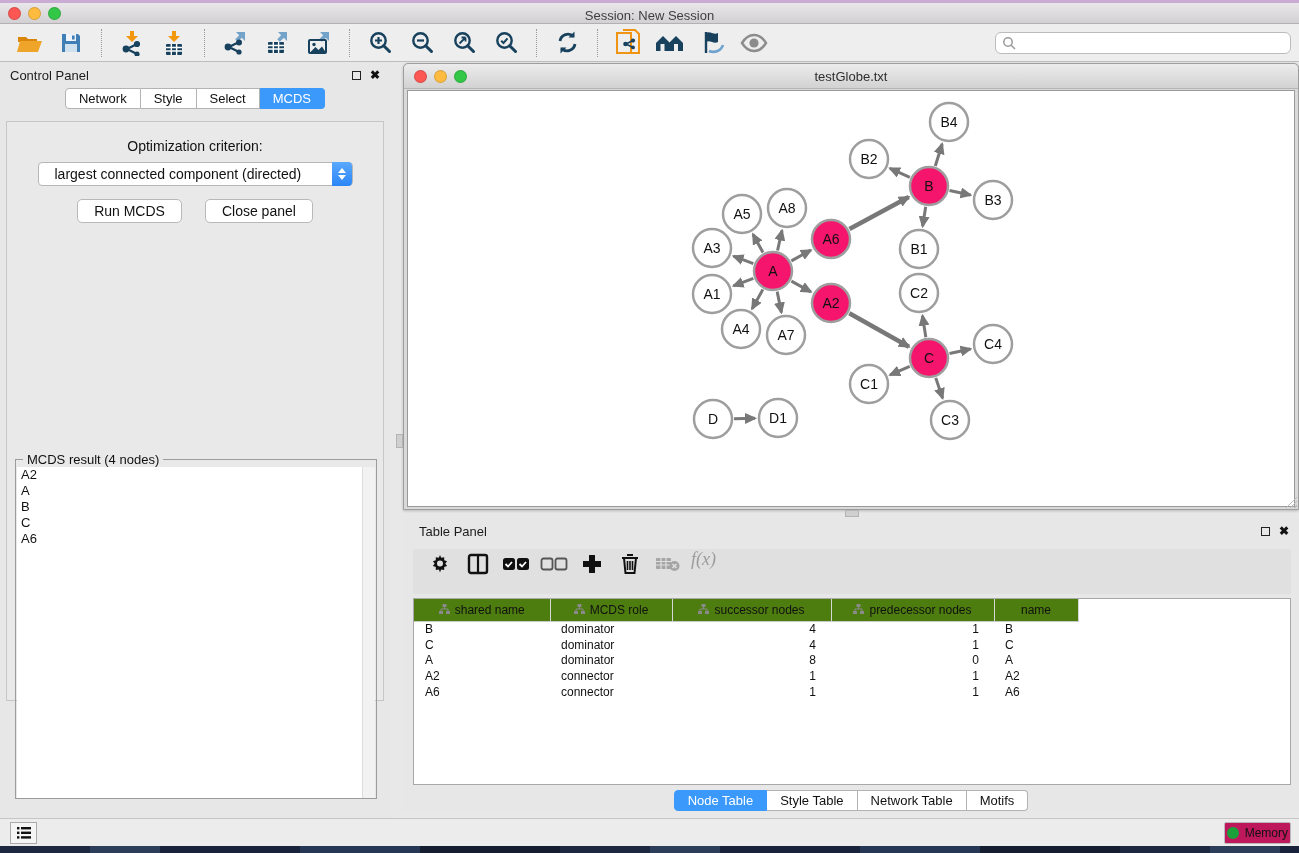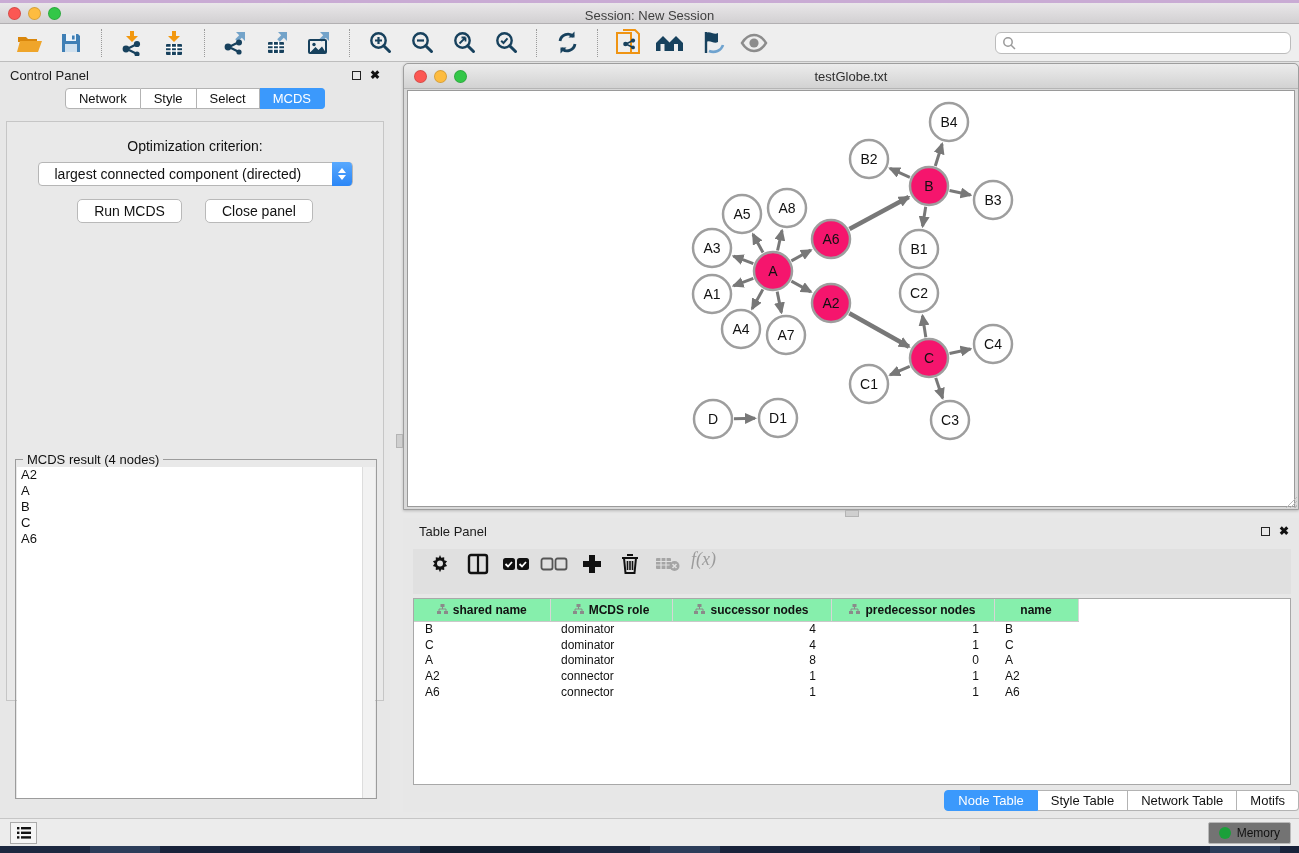--- a/index.html
+++ b/index.html
@@ -88,36 +88,36 @@
   
   .table-panel { position:absolute; left:403px; top:518px; width:896px; height:294px; background:#e7e7e7; }
   .tp-toolbar { position:absolute; left:10px; top:31px; width:878px; height:45px; background:#e0e0e0;
     display:flex; align-items:flex-start; padding-left:12px; gap:8px; }
   .tp-btn { background:none; border:none; width:30px; height:30px; display:flex; align-items:center;
     justify-content:center; cursor:pointer; padding:0; }
   .fx { font-family:"Liberation Serif", serif; font-style:italic; font-size:18px; color:#9b9b9b; }
   .tp-tablewrap { position:absolute; left:10px; top:80px; width:878px; height:187px;
     background:#fff; border:1px solid #a8a8a8; overflow:hidden; }
   table.datatable { border-collapse:collapse; table-layout:fixed; }
-  table.datatable th { background:#86efac; border-right:1px solid #d6d6d6; border-bottom:1px solid #c9c9c9;
-    font-size:12px; font-weight:bold; color:#111; height:22px; text-align:center; white-space:nowrap; overflow:hidden; }
+  table.datatable th { background:#4d7c0f; border-right:1px solid #d6d6d6; border-bottom:1px solid #c9c9c9;
+    font-size:12px; font-weight:normal; color:#111; height:22px; text-align:center; white-space:nowrap; overflow:hidden; }
   table.datatable td { font-size:12px; color:#111; height:15.7px; padding:0 0 0 11px; white-space:nowrap; overflow:hidden; }
   table.datatable td.num { text-align:right; padding:0 15px 0 0; }
   .th-inner { display:flex; align-items:center; justify-content:center; gap:5px; }
 
-  .tp-tabs { position:absolute; left:0; right:0; top:272px; display:flex; justify-content:flex-end; }
+  .tp-tabs { position:absolute; left:0; right:0; top:272px; display:flex; justify-content:center; }
 
   
   .statusbar { position:absolute; left:0; top:818px; width:1299px; height:28px; background:#ececec;
     border-top:1px solid #c6c6c6; }
   .status-left-btn { position:absolute; left:10px; top:3px; width:27px; height:22px; background:#f5f5f5;
     border:1px solid #ababab; display:flex; align-items:center; justify-content:center; cursor:pointer; }
-  .memory-btn { position:absolute; right:8px; top:3px; height:22px; background:#737373;
+  .memory-btn { position:absolute; right:8px; top:3px; height:22px; background:#be185d;
     border:1px solid #b9b9b9; border-radius:2px; display:flex; align-items:center; gap:6px;
-    padding:0 10px; font-size:12px; color:#111; cursor:pointer; }
+    padding:0 2px; font-size:12px; color:#111; cursor:pointer; }
   .mem-dot { width:12px; height:12px; border-radius:50%; background:#1ba03a; }
   .wallpaper { position:absolute; left:0; top:846px; width:1299px; height:7px;
     background:repeating-linear-gradient(90deg,#1c2840 0 90px,#2c3d5a 90px 160px,#18223a 160px 300px,#253754 300px 420px,#141e30 420px 560px); }
 
   
   #graph-svg text { font-family:"Liberation Sans",sans-serif; font-size:14px; fill:#111; }
 </style>
 </head>
 <body>
 

